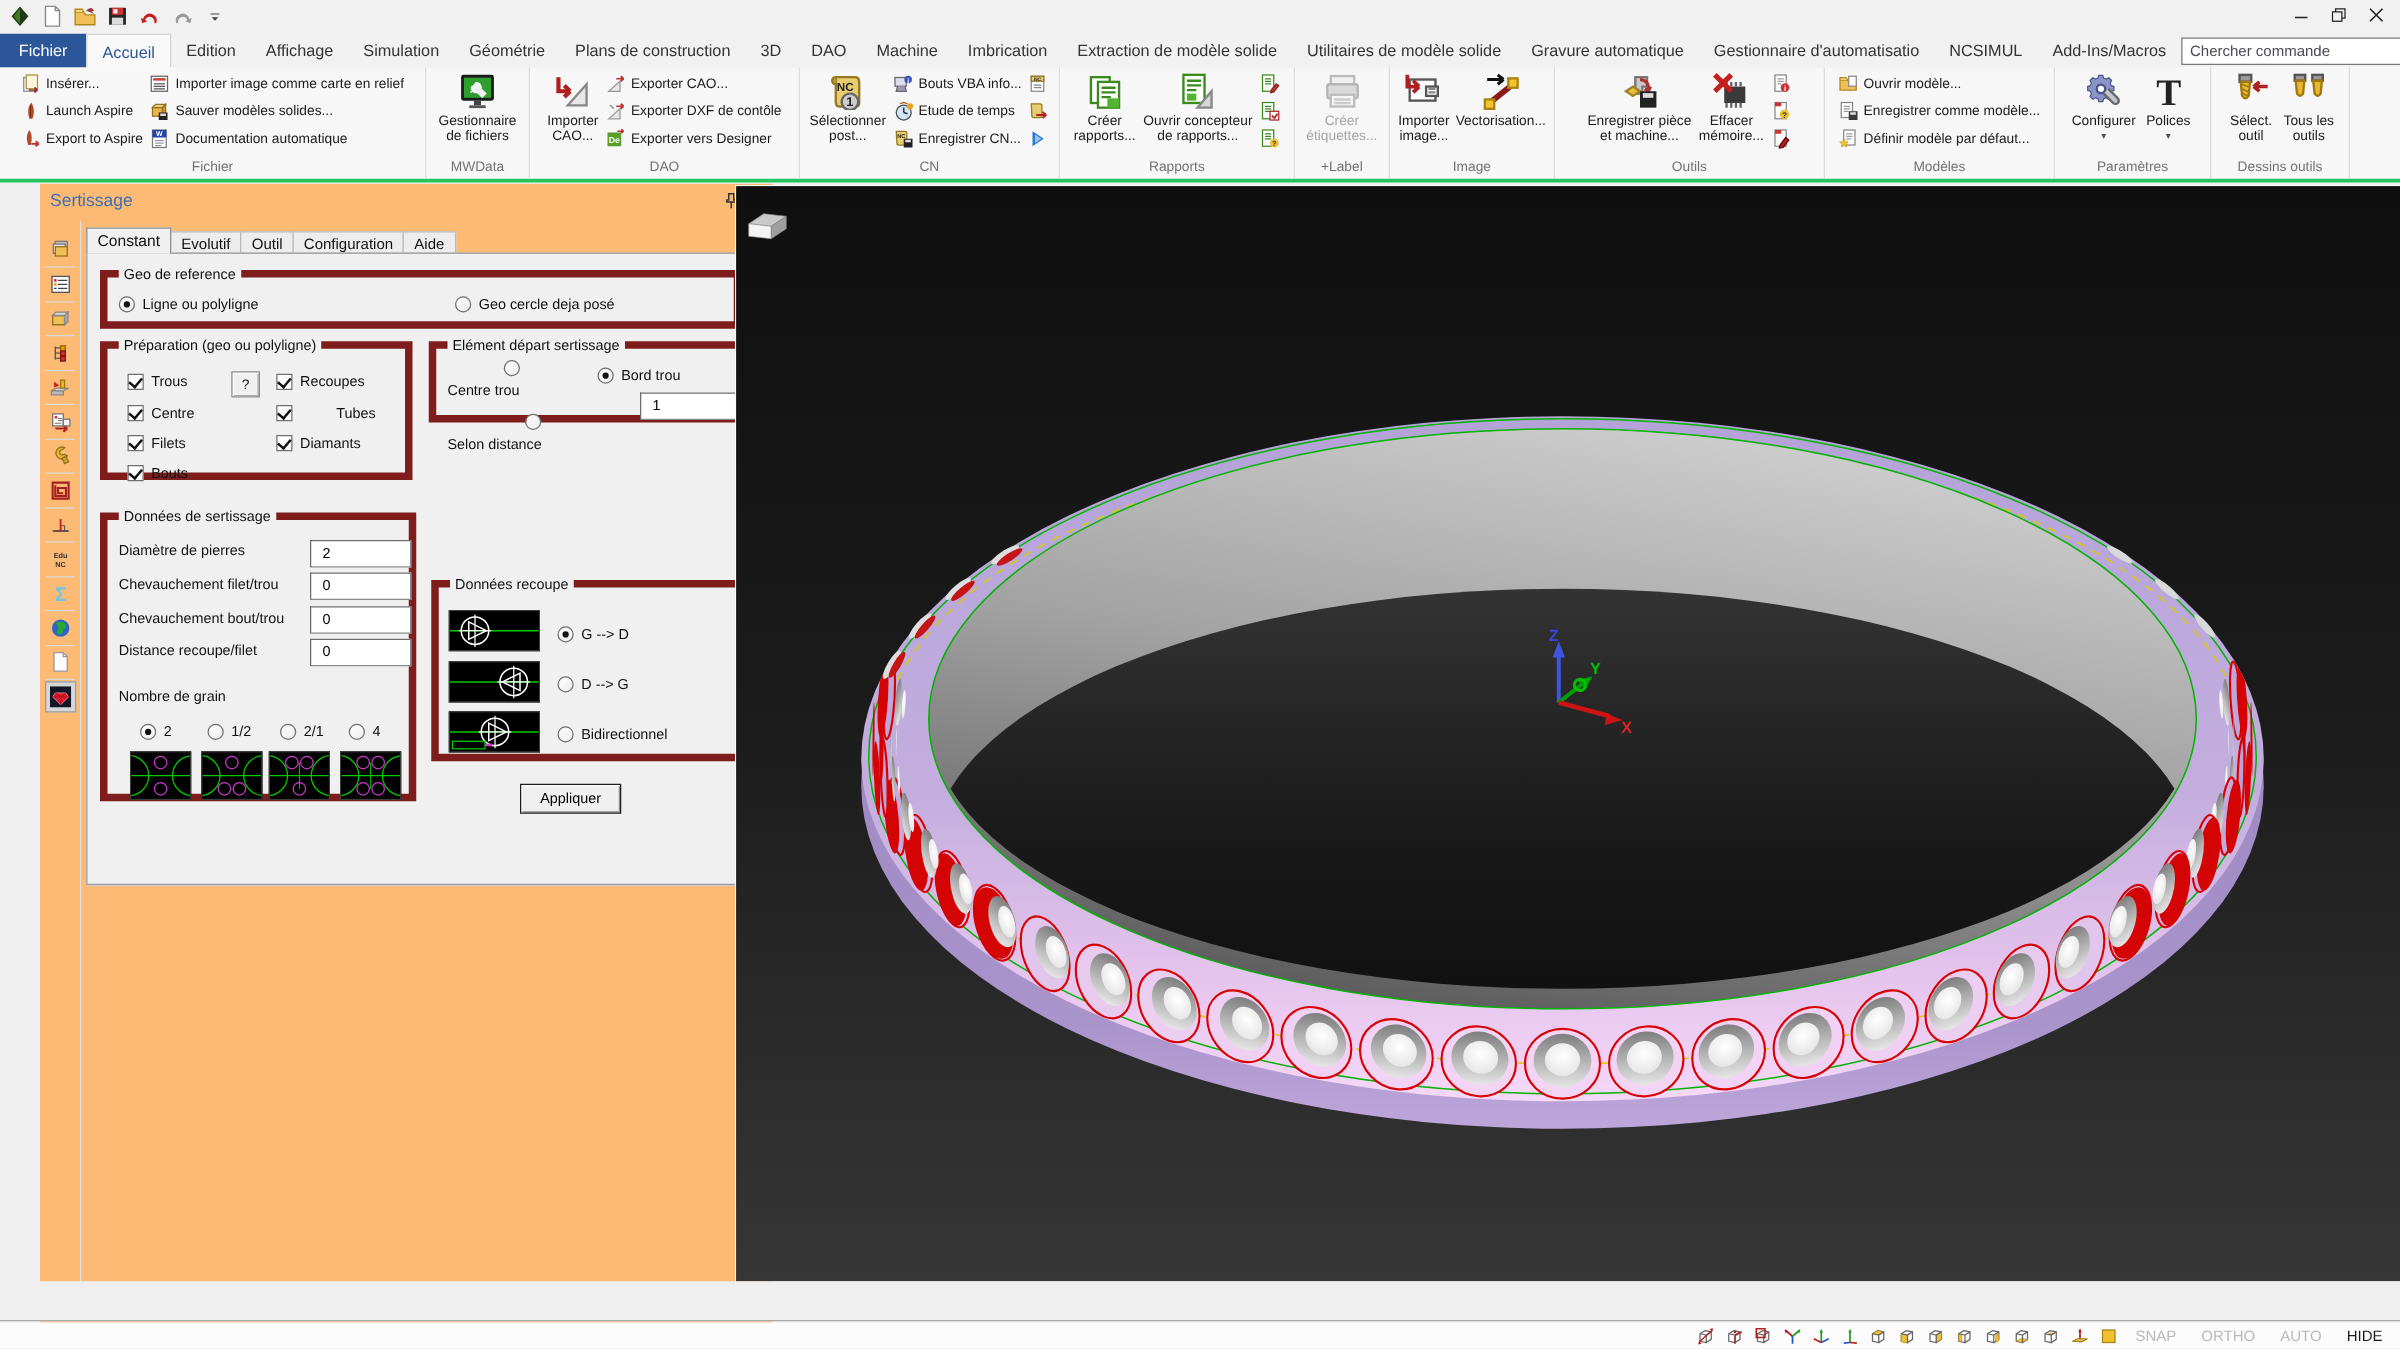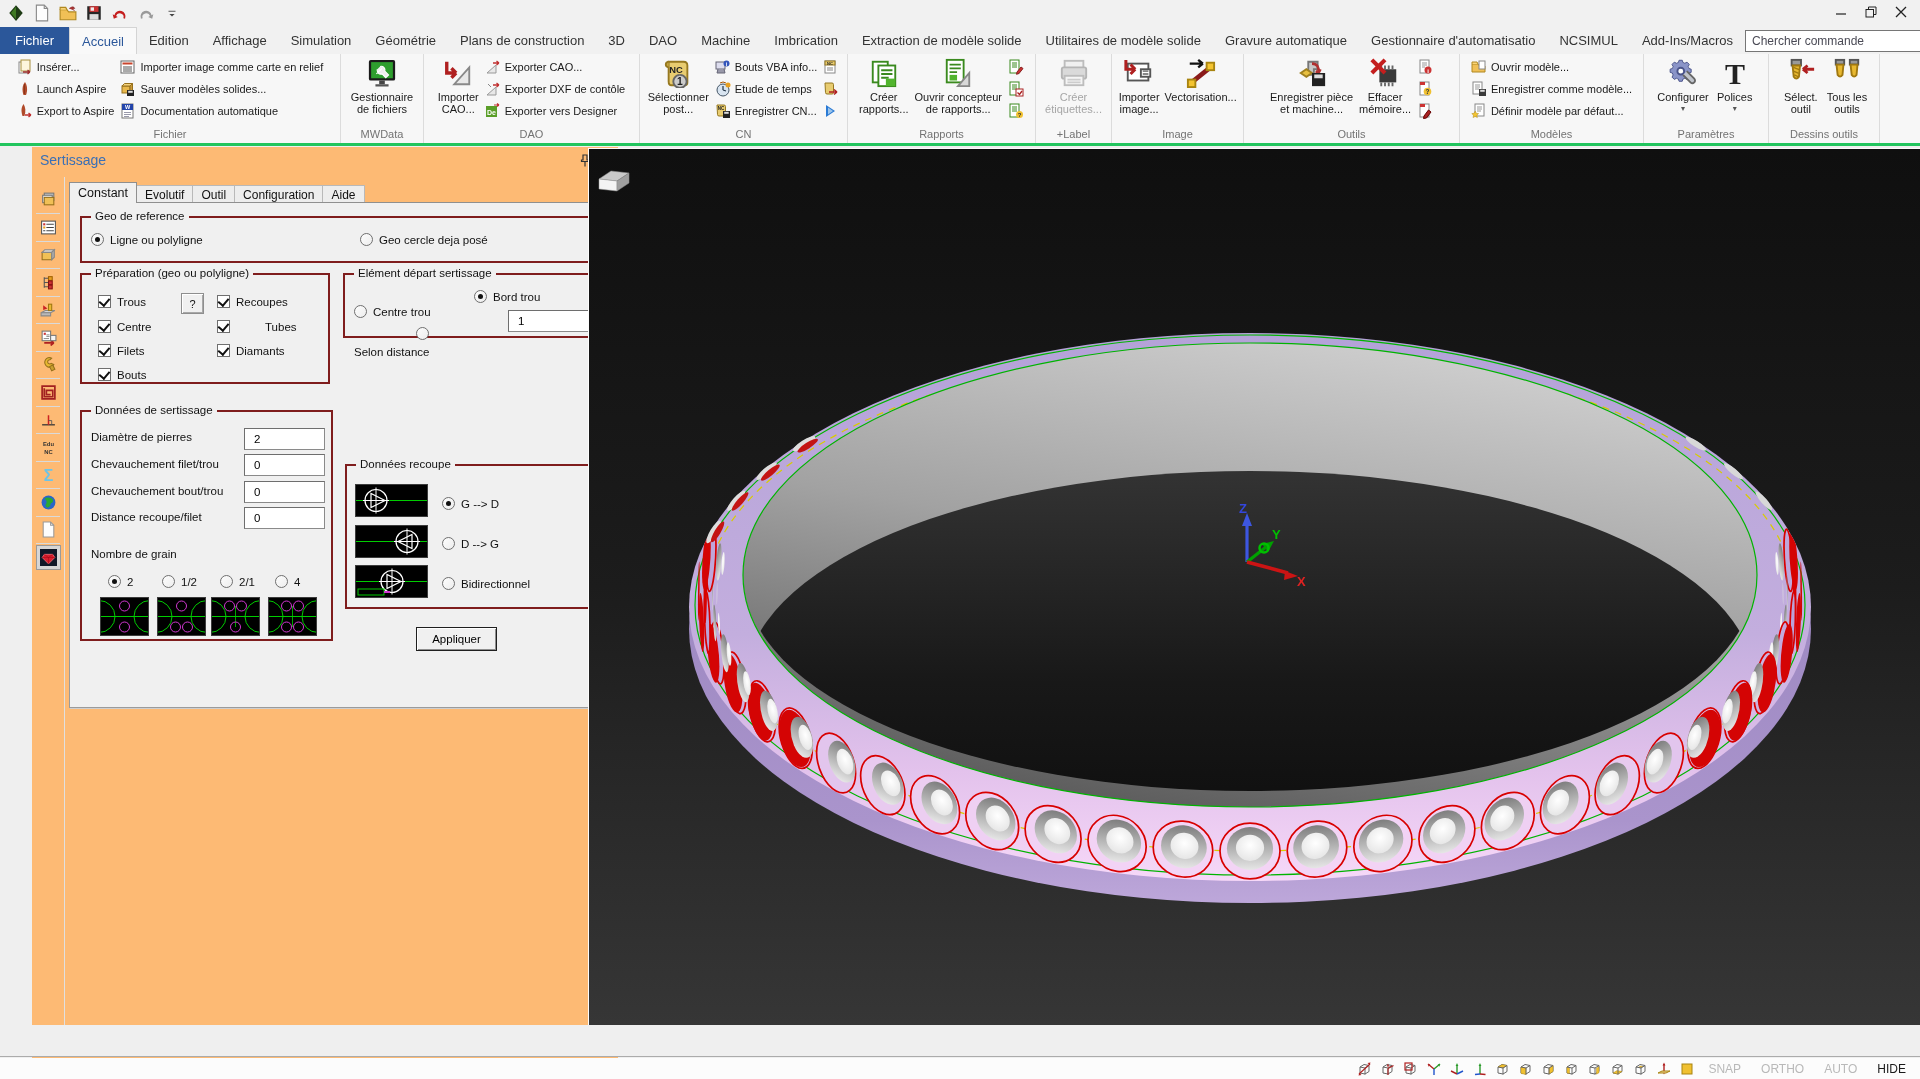--- a/index.html
+++ b/index.html
@@ -59,21 +59,21 @@
   .strip-icon { position:absolute; left:4px; width:25px; height:25px; display:flex; align-items:center; justify-content:center; }
   .strip-icon.selected { background:#d6d6d6; border:1px solid #9a9a9a; }
   .strip-sep { position:absolute; left:4px; width:24px; border-top:1px solid #dadada; }
 
   
   #ptabs { position:absolute; left:37px; top:35px; height:21px; display:flex; align-items:flex-end; }
   .ptab { font-size:12px; color:#111; padding:2px 8px 3px 8px; border:1px solid #b9b9b9; border-bottom:none; background:#ededed; margin-right:-1px; height:18px; }
   .ptab.active { background:#f0f0f0; border-color:#8f8f8f; height:21px; position:relative; z-index:3; padding-top:3px; font-size:12.5px; }
   #pcontent { position:absolute; left:37px; top:55px; width:535px; height:506px; border:1px solid #9b9b9b; border-top-color:#8f8f8f; background:#f0f0f0; box-shadow:1px 1px 0 #cfcfcf; }
 
-  .groupbox { position:absolute; border:2px solid #7f1d1d; }
+  .groupbox { position:absolute; border:6px solid #7f1d1d; }
   .groupbox > .gb-label { position:absolute; top:-8px; left:9px; background:#f0f0f0; padding:0 4px; font-size:11.5px; color:#111; white-space:nowrap; }
 
   .radio { position:absolute; display:flex; align-items:flex-end; gap:6px; font-size:11.5px; color:#111; white-space:nowrap; }
   .radio .circ { width:13px; height:13px; border-radius:50%; border:1px solid #6f6f6f; background:linear-gradient(135deg,#fdfdfd,#ededed); position:relative; flex:none; }
   .radio.checked .circ::after { content:""; position:absolute; left:3px; top:3px; width:5px; height:5px; border-radius:50%; background:#111; }
   .checkbox { position:absolute; display:flex; align-items:center; gap:6px; font-size:11.5px; color:#111; white-space:nowrap; }
   .checkbox .box { width:13px; height:13px; border:1px solid #6f6f6f; background:#fff; position:relative; flex:none; }
   .checkbox.checked .box::after { content:""; position:absolute; left:2px; top:0px; width:5px; height:8px; border:solid #111; border-width:0 2px 2px 0; transform:rotate(40deg); }
 
   .field { position:absolute; background:#fff; border:1px solid #8a8a8a; border-top-color:#6e6e6e; border-left-color:#6e6e6e; font-size:11.5px; color:#000; padding-left:9px; display:flex; align-items:center; }
@@ -912,21 +912,21 @@
               <span>Tubes</span>
             </div>
           <div class="checkbox checked" style="left:135px; top:69px;">
               <span class="box"></span>
               <span>Diamants</span>
             </div>
         </div>
 
         <div class="groupbox" style="left:273px; top:70px; width:257px; height:65px;">
           <span class="gb-label">Elément départ sertissage</span>
-          <div class="radio" style="left:9px; top:30px;">
+          <div class="radio" style="left:9px; top:9px;flex-direction:column;">
               <span class="circ"></span>
               <span>Centre trou</span>
             </div>
           <div class="radio checked" style="left:129px; top:15px;">
               <span class="circ"></span>
               <span>Bord trou</span>
             </div>
           <div class="radio" style="left:9px; top:52px;flex-direction:column;">
               <span class="circ"></span>
               <span>Selon distance</span>

